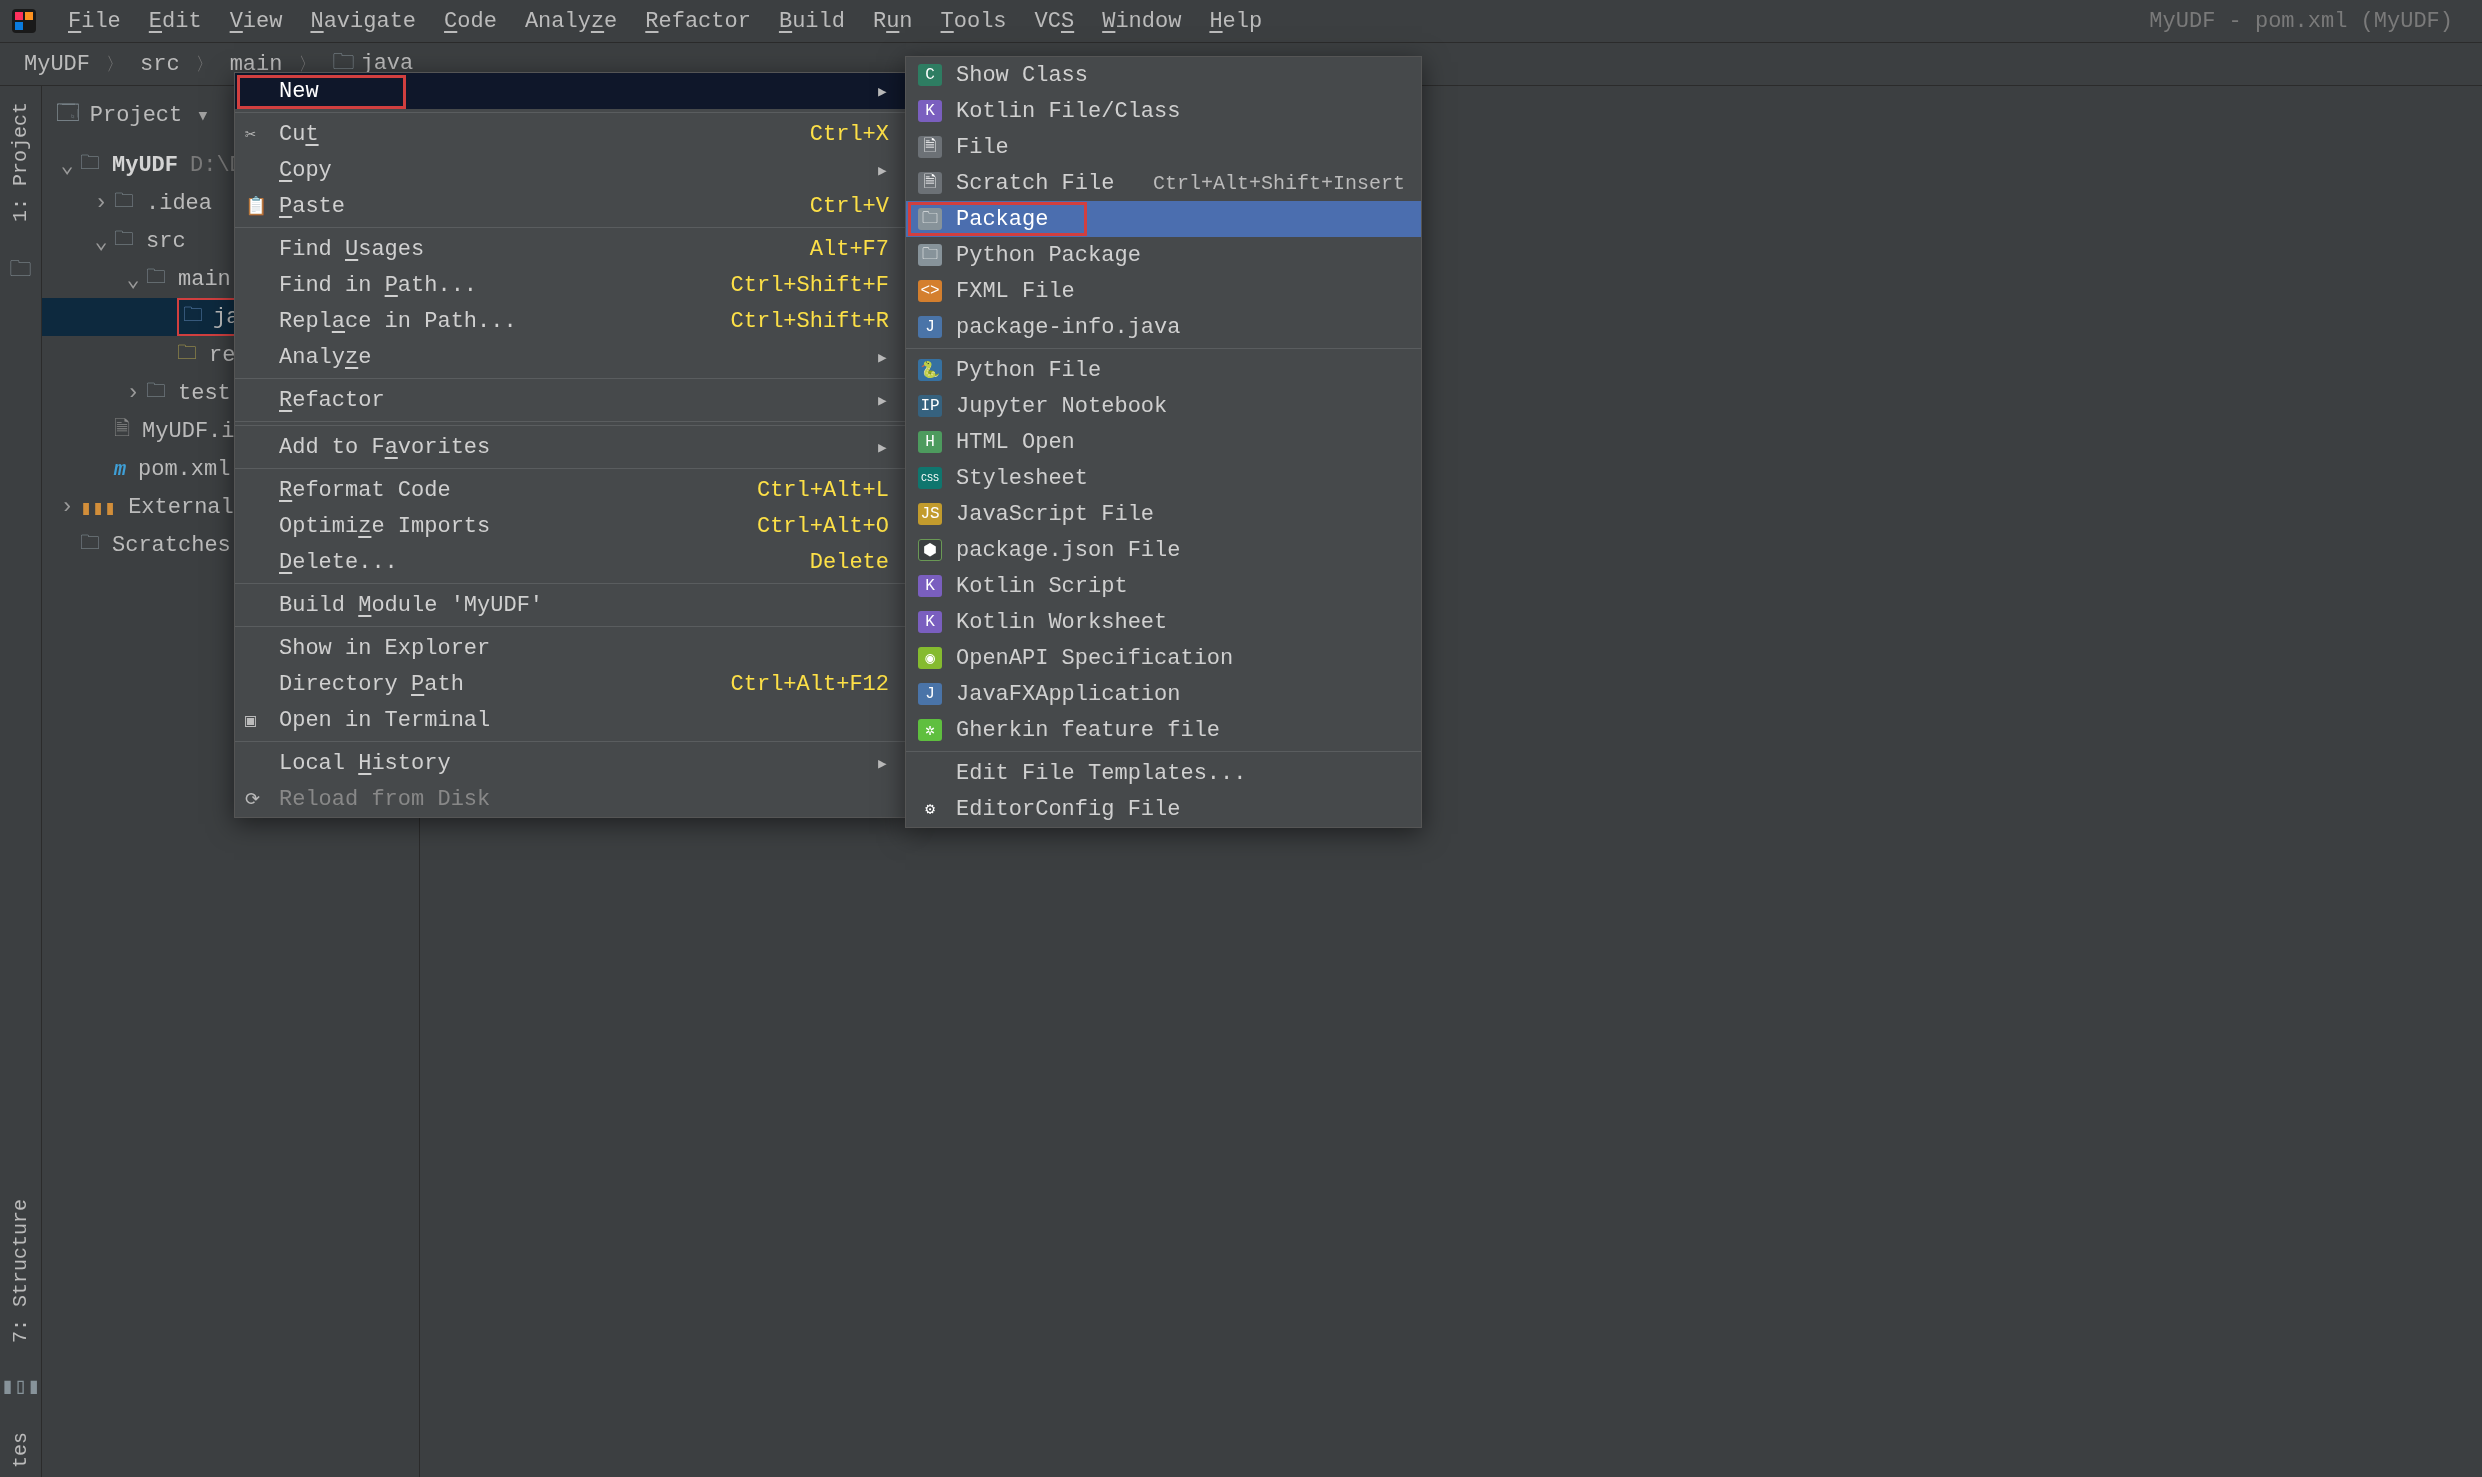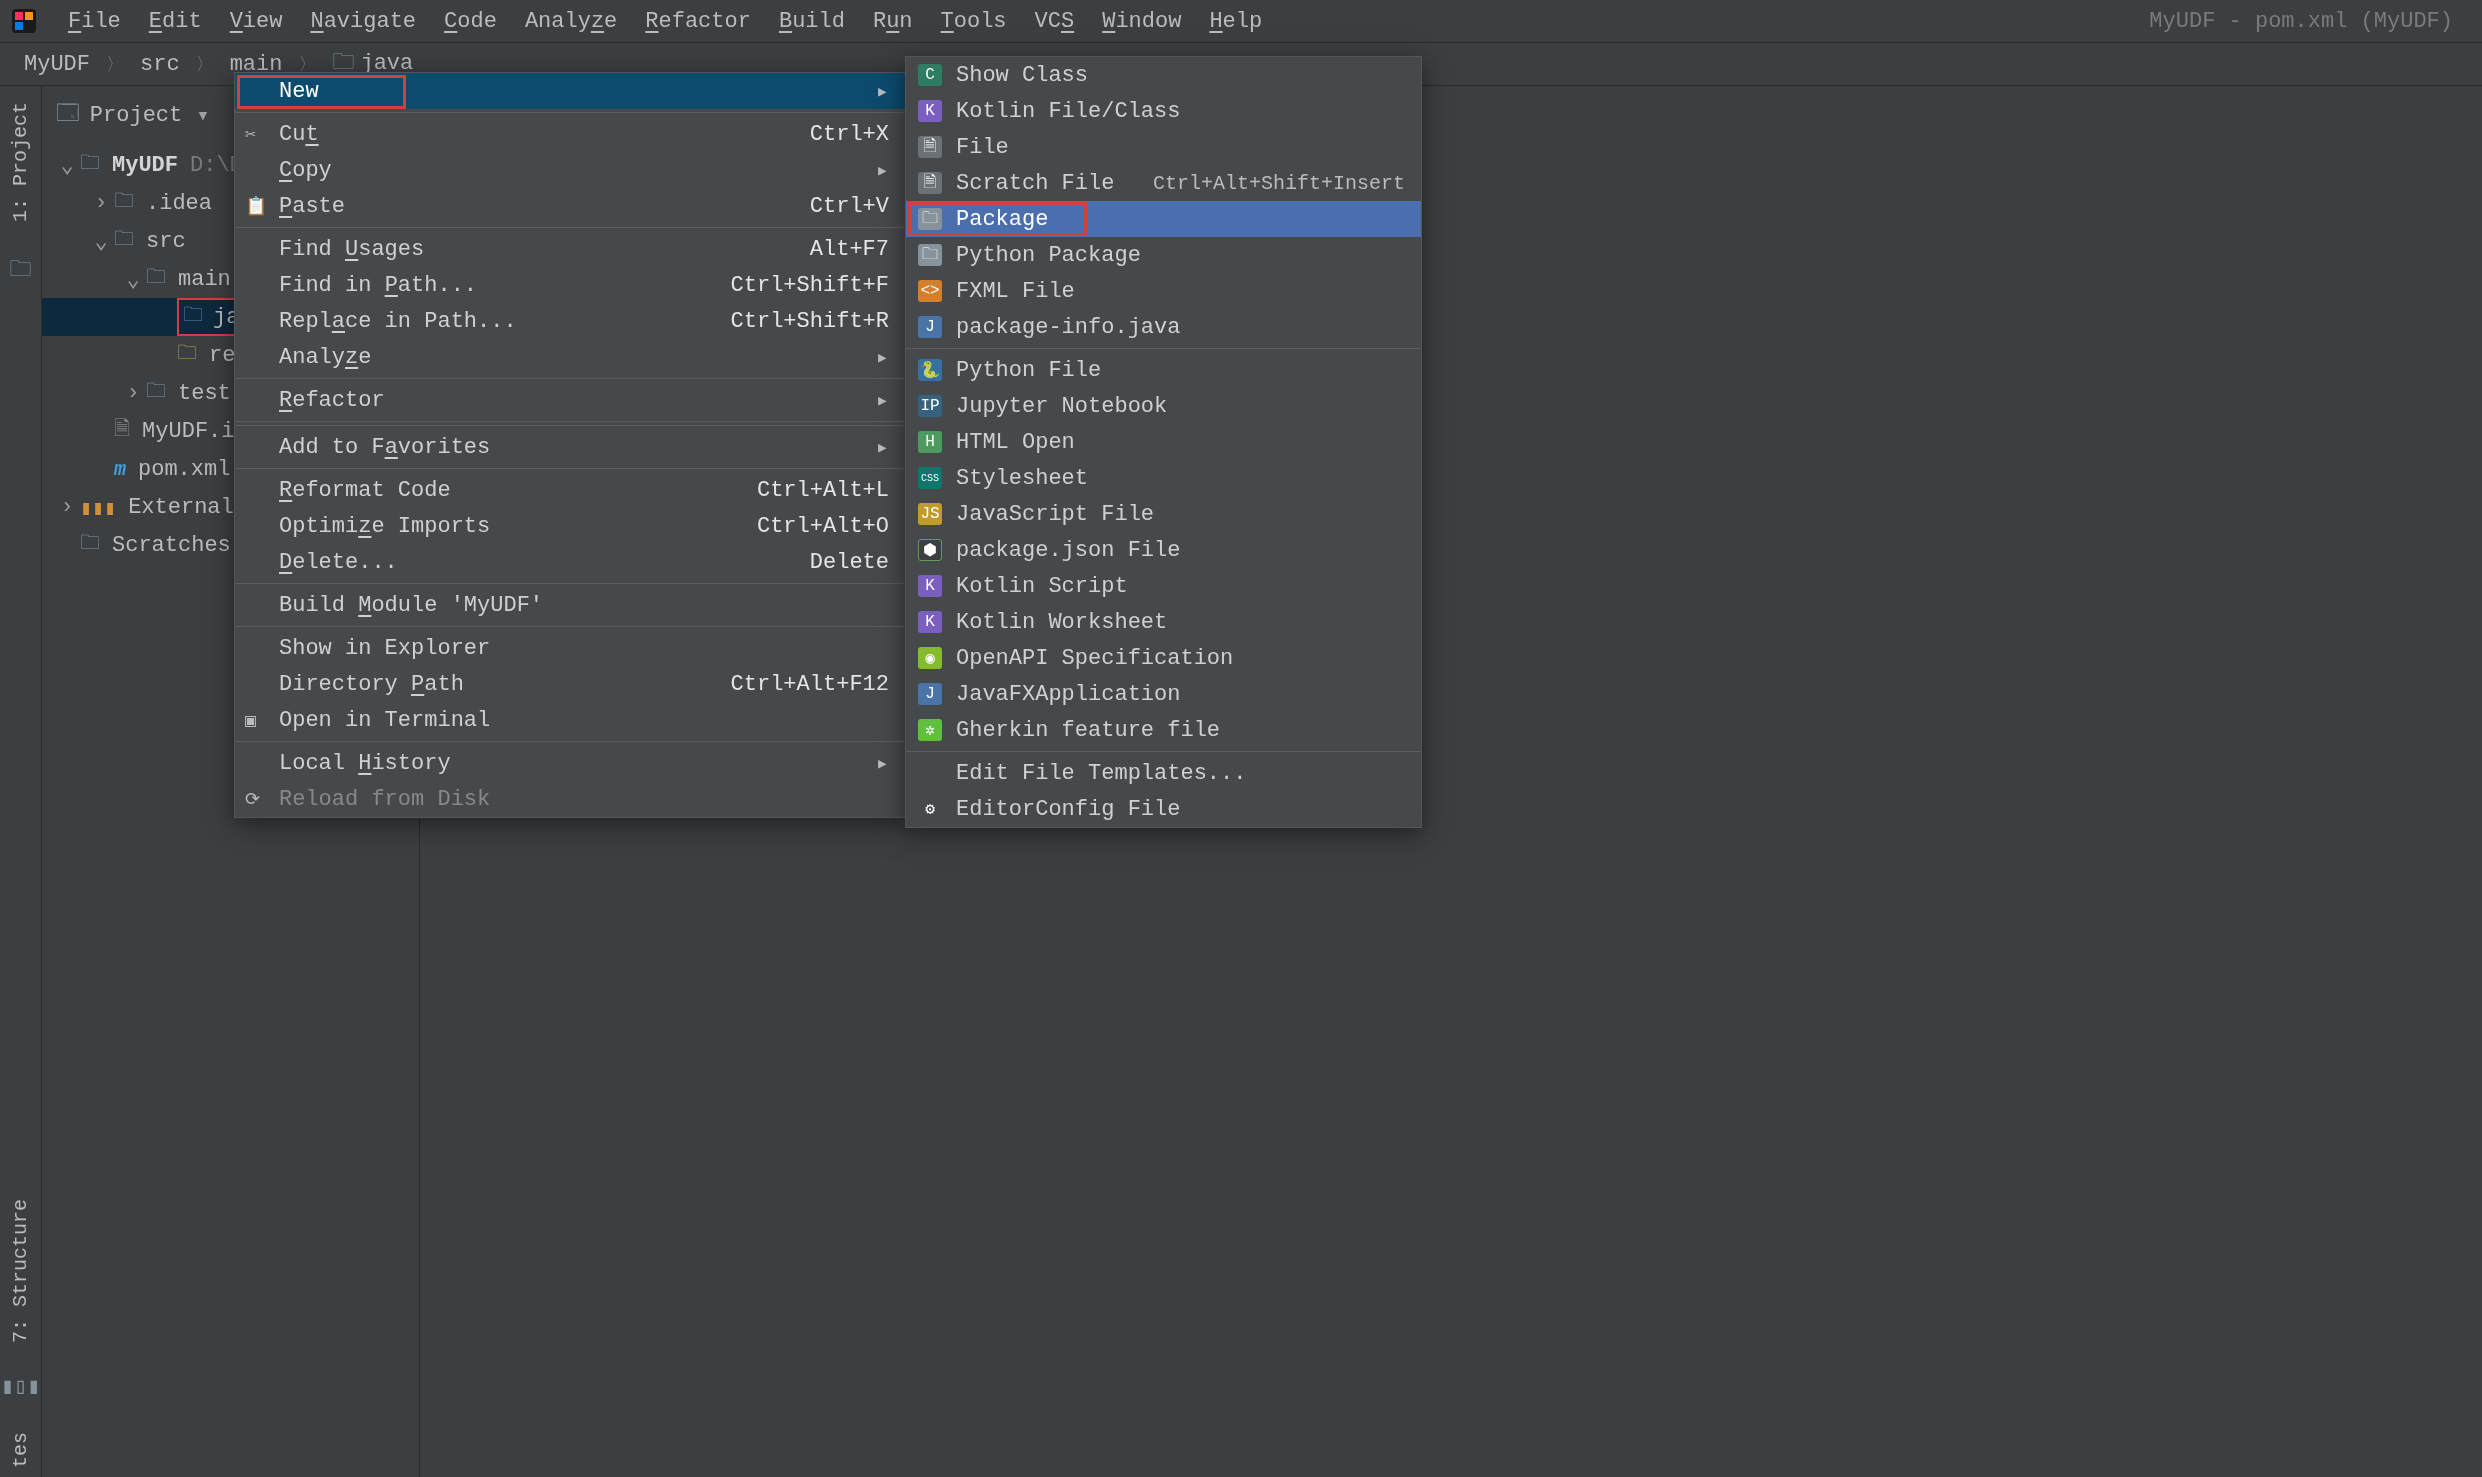--- a/index.html
+++ b/index.html
@@ -119,26 +119,26 @@
     left: 234px; top: 72px;
     width: 672px;
   }
   .ctx-row {
     display:flex; align-items:center;
     height: 36px;
     padding: 0 16px 0 44px;
     position:relative;
     color:#d0d0d0;
   }
-  .ctx-row.hl { background:#0c4a6e; color:#fff; }
+  .ctx-row.hl { background:#0f172a; color:#fff; }
   .ctx-row .ricon {
     position:absolute; left:10px; top:50%; transform:translateY(-50%);
     color:#bbb; font-size:18px;
   }
-  .ctx-row .shortcut { margin-left:auto; color:#e5e5e5; }
+  .ctx-row .shortcut { margin-left:auto; color:#fde047; }
   .ctx-row .sub-arrow { margin-left:auto; color:#bbb; }
   .ctx-sep { height:1px; background:#5a5d5f; margin:3px 0; }
   .ctx-row u { text-decoration: underline; text-underline-offset: 4px; }
   .red-outline {
     position:absolute;
     border:3px solid #d13f3f;
     pointer-events:none;
   }
 
   

